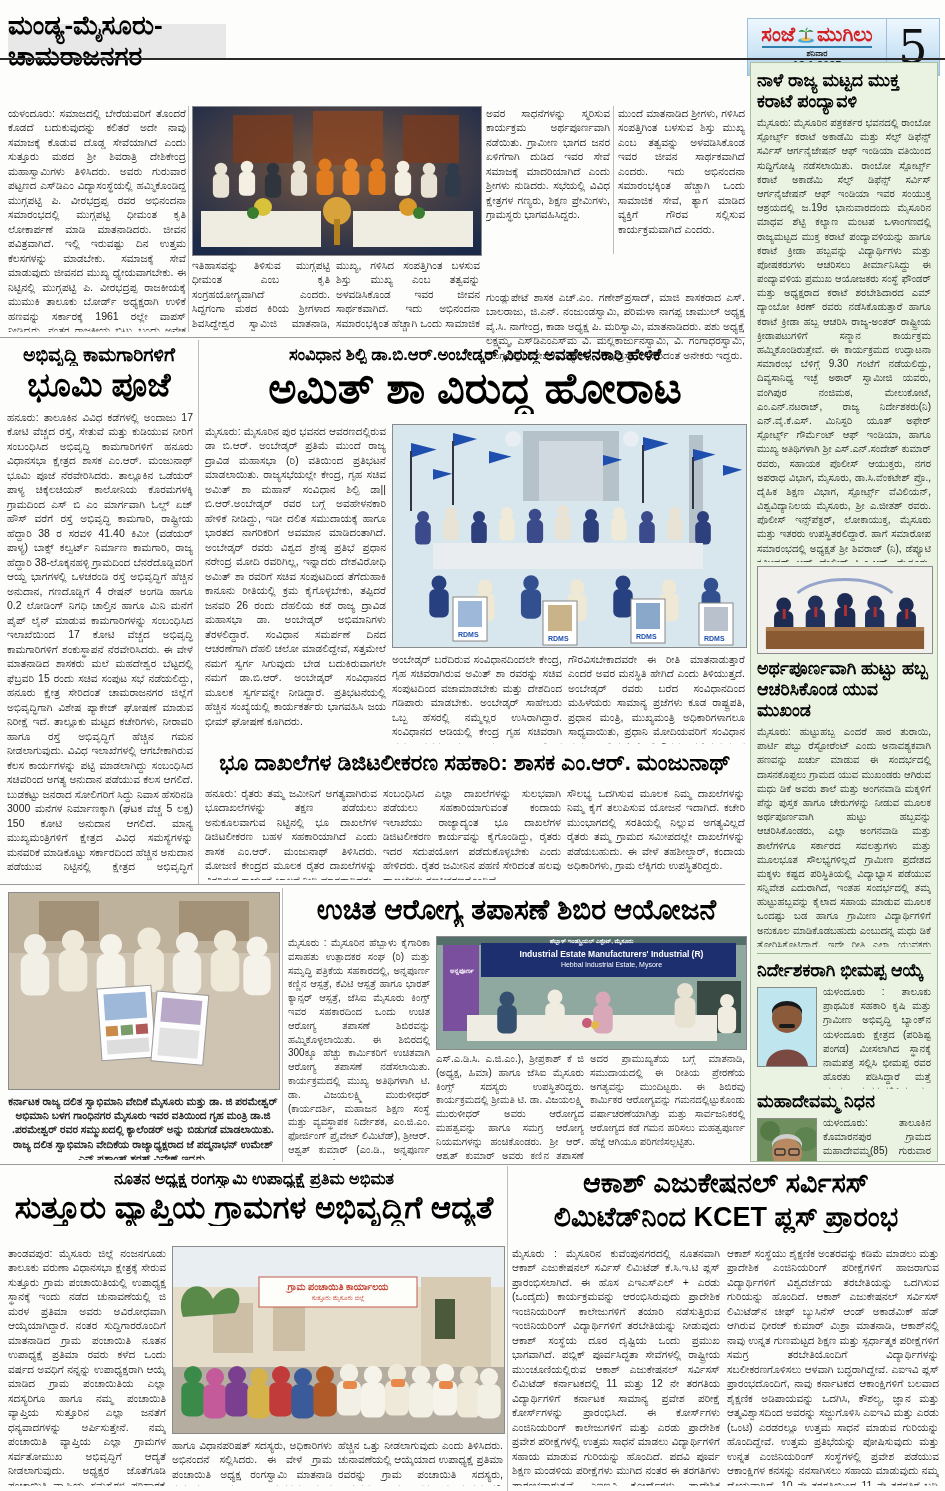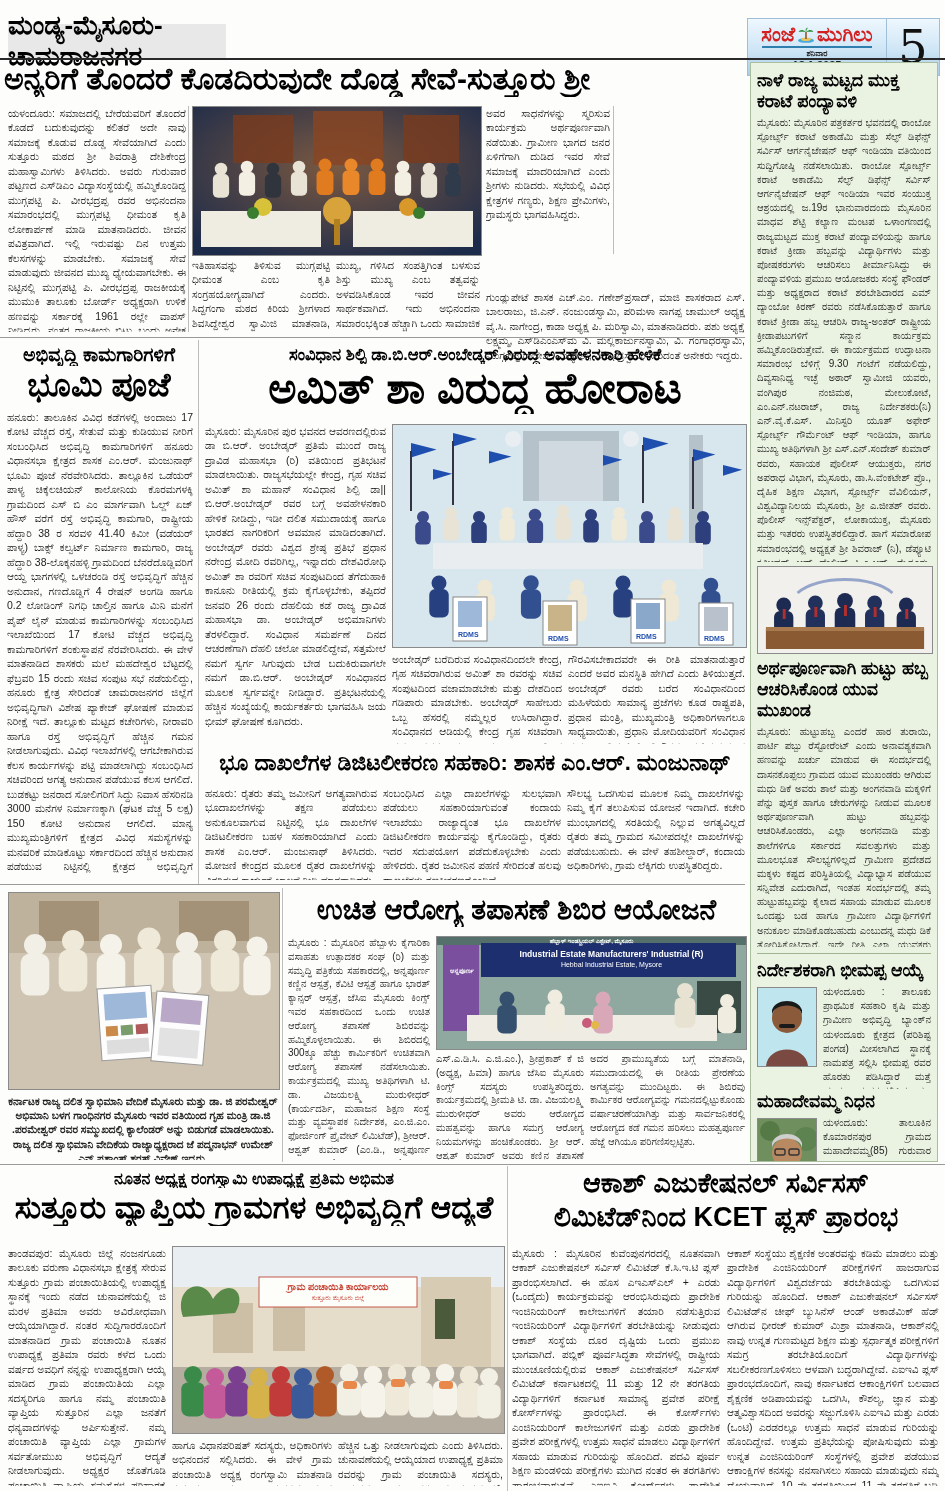--- a/index.html
+++ b/index.html
@@ -73,21 +73,20 @@
       </div>
       <div class="mh-rule"></div>
       <div class="mh-day">ಶನಿವಾರ</div>
       <div class="mh-date">18.1.2025</div>
     </div>
     <div class="mh-page">5</div>
   </div>
 
   <div class="hline" style="left:0;top:58px;width:945px;height:2px;"></div>
 
-  <div class="hl" style="left:4px;top:62px;width:740px;font-size:30px;">ಅನ್ಯರಿಗೆ ತೊಂದರೆ ಕೊಡದಿರುವುದೇ ದೊಡ್ಡ ಸೇವೆ-ಸುತ್ತೂರು ಶ್ರೀ</div>
 
   <div class="txt" style="left:8px;top:106px;width:178px;height:226px;">ಯಳಂದೂರು: ಸಮಾಜದಲ್ಲಿ ಬೇರೆಯವರಿಗೆ ತೊಂದರೆ ಕೊಡದೆ ಬದುಕುವುದನ್ನು ಕಲಿತರೆ ಅದೇ ನಾವು ಸಮಾಜಕ್ಕೆ ಕೊಡುವ ದೊಡ್ಡ ಸೇವೆಯಾಗಿದೆ ಎಂದು ಸುತ್ತೂರು ಮಠದ ಶ್ರೀ ಶಿವರಾತ್ರಿ ದೇಶಿಕೇಂದ್ರ ಮಹಾಸ್ವಾಮಿಗಳು ತಿಳಿಸಿದರು. ಅವರು ಗುರುವಾರ ಪಟ್ಟಣದ ಎಸ್‌ಡಿಎಂ ವಿದ್ಯಾಸಂಸ್ಥೆಯಲ್ಲಿ ಹಮ್ಮಿಕೊಂಡಿದ್ದ ಮುಗ್ಗಪಟ್ಟಿ ಪಿ. ವೀರಭದ್ರಪ್ಪ ರವರ ಅಭಿನಂದನಾ ಸಮಾರಂಭದಲ್ಲಿ ಮುಗ್ಗಪಟ್ಟಿ ಧೀಮಂತ ಕೃತಿ ಲೋಕಾರ್ಪಣೆ ಮಾಡಿ ಮಾತನಾಡಿದರು. ಜೀವನ ಪವಿತ್ರವಾಗಿದೆ. ಇಲ್ಲಿ ಇರುವಷ್ಟು ದಿನ ಉತ್ತಮ ಕೆಲಸಗಳನ್ನು ಮಾಡಬೇಕು. ಸಮಾಜಕ್ಕೆ ಸೇವೆ ಮಾಡುವುದು ಜೀವನದ ಮುಖ್ಯ ಧ್ಯೇಯವಾಗಬೇಕು. ಈ ನಿಟ್ಟಿನಲ್ಲಿ ಮುಗ್ಗಪಟ್ಟಿ ಪಿ. ವೀರಭದ್ರಪ್ಪ ರಾಜಕೀಯಕ್ಕೆ ಮುಮುಕಿ ತಾಲೂಕು ಬೋರ್ಡ್ ಅಧ್ಯಕ್ಷರಾಗಿ ಉಳಿಕೆ ಹಣವನ್ನು ಸರ್ಕಾರಕ್ಕೆ 1961 ರಲ್ಲೇ ವಾಪಸ್ ನೀಡಿದ್ದರು. ನಂತರ ರಾಜಕೀಯ ಬಿಟ್ಟು ಬಂದು ಅನೇಕ ಸಮಾಜಪರ ಕೆಲಸಗಳು, ದೇಗುಲಗಳು, ಗದ್ದುಗೆಗಳ ಜೀರ್ಣೋದ್ಧಾರ, ಗ್ರಂಥಾಲಯ ಸ್ಥಾಪನೆ, ಗ್ರಾಮೀಣ ಭಾಗದಲ್ಲಿ ಉತ್ತಮ ಶಿಕ್ಷಣ ನೀಡುವ ಶಿಕ್ಷಣ ಸಂಸ್ಥೆ ಸೇರಿದಂತೆ ಅನೇಕ ಕೆಲಸಗಳನ್ನು ಮಾಡಿ ಜನಮನ್ನಣೆ ಗಳಿಸಿದ್ದಾರೆ. ಇವರ ಸೇವೆಯ ಕುರಿತು ಬೆಳಕು ಚೆಲ್ಲುವ, ಇವರೊಂದಿಗೆ ತಾಲೂಕಿನ</div>
 
   <div class="photo" style="left:192px;top:106px;width:288px;height:148px;">
     <svg viewBox="0 0 288 148" preserveAspectRatio="none">
       <rect width="288" height="148" fill="#1c2b4a"></rect>
       <radialGradient id="glow" cx="50%" cy="40%" r="70%">
           <stop offset="0%" stop-color="#c97f3a"></stop>
           <stop offset="100%" stop-color="#1c2b4a"></stop>
         </radialGradient>
@@ -112,20 +111,21 @@
       <circle cx="144" cy="104" r="14" fill="#d8a33a"></circle>
         <rect x="141" y="112" width="6" height="26" fill="#b3801f"></rect>
       <circle cx="70" cy="100" r="9" fill="#d8c23a"></circle>
         <circle cx="215" cy="100" r="9" fill="#d8992a"></circle>
         <circle cx="60" cy="106" r="6" fill="#3a7d2e"></circle>
         <circle cx="226" cy="106" r="6" fill="#3a7d2e"></circle>
     </svg>
   </div>
 
   <div class="txt" style="left:486px;top:106px;width:124px;height:148px;">ಅವರ ಸಾಧನೆಗಳನ್ನು ಸ್ಮರಿಸುವ ಕಾರ್ಯಕ್ರಮ ಅರ್ಥಪೂರ್ಣವಾಗಿ ನಡೆಯಿತು. ಗ್ರಾಮೀಣ ಭಾಗದ ಜನರ ಏಳಿಗೆಗಾಗಿ ದುಡಿದ ಇವರ ಸೇವೆ ಸಮಾಜಕ್ಕೆ ಮಾದರಿಯಾಗಿದೆ ಎಂದು ಶ್ರೀಗಳು ನುಡಿದರು. ಸಭೆಯಲ್ಲಿ ವಿವಿಧ ಕ್ಷೇತ್ರಗಳ ಗಣ್ಯರು, ಶಿಕ್ಷಣ ಪ್ರೇಮಿಗಳು, ಗ್ರಾಮಸ್ಥರು ಭಾಗವಹಿಸಿದ್ದರು.</div>
+  <div class="txt" style="left:618px;top:106px;width:127px;height:148px;">ಮುಂದೆ ಮಾತನಾಡಿದ ಶ್ರೀಗಳು, ಗಳಿಸಿದ ಸಂಪತ್ತಿಗಿಂತ ಬಳಸುವ ಶಿಸ್ತು ಮುಖ್ಯ ಎಂಬ ತತ್ವವನ್ನು ಅಳವಡಿಸಿಕೊಂಡ ಇವರ ಜೀವನ ಸಾರ್ಥಕವಾಗಿದೆ ಎಂದರು. ಇದು ಅಭಿನಂದನಾ ಸಮಾರಂಭಕ್ಕಿಂತ ಹೆಚ್ಚಾಗಿ ಒಂದು ಸಾಮಾಜಿಕ ಸೇವೆ, ತ್ಯಾಗ ಮಾಡಿದ ವ್ಯಕ್ತಿಗೆ ಗೌರವ ಸಲ್ಲಿಸುವ ಕಾರ್ಯಕ್ರಮವಾಗಿದೆ ಎಂದರು.</div>
 
   <div class="txt" style="left:192px;top:258px;width:138px;height:74px;">ಇತಿಹಾಸವನ್ನು ತಿಳಿಸುವ ಮುಗ್ಗಪಟ್ಟಿ ಧೀಮಂತ ಎಂಬ ಕೃತಿ ಸಂಗ್ರಹಯೋಗ್ಯವಾಗಿದೆ ಎಂದರು. ಸಿದ್ದಗಂಗಾ ಮಠದ ಕಿರಿಯ ಶ್ರೀಗಳಾದ ಶಿವಸಿದ್ದೇಶ್ವರ ಸ್ವಾಮಿಜಿ ಮಾತನಾಡಿ, ಕಾಯಕ ತತ್ವವನ್ನು ಮೈಗೂಡಿಸಿಕೊಂಡ ಕೆಲವರಲ್ಲಿ ವೀರಭದ್ರಪ್ಪರವರೂ ಒಬ್ಬರಾಗಿದ್ದಾರೆ. ಹುಟ್ಟಿದ ಜಾತಿಗಿಂತ ಕಟ್ಟುವ ಗುಣವೇ</div>
   <div class="txt" style="left:336px;top:258px;width:144px;height:74px;">ಮುಖ್ಯ, ಗಳಿಸಿದ ಸಂಪತ್ತಿಗಿಂತ ಬಳಸುವ ಶಿಸ್ತು ಮುಖ್ಯ ಎಂಬ ತತ್ವವನ್ನು ಅಳವಡಿಸಿಕೊಂಡ ಇವರ ಜೀವನ ಸಾರ್ಥಕವಾಗಿದೆ. ಇದು ಅಭಿನಂದನಾ ಸಮಾರಂಭಕ್ಕಿಂತ ಹೆಚ್ಚಾಗಿ ಒಂದು ಸಾಮಾಜಿಕ ಸೇವೆ, ತ್ಯಾಗ ಮಾಡಿದ ವ್ಯಕ್ತಿಗೆ ಗೌರವ ಸಲ್ಲಿಸುವ ಕಾರ್ಯಕ್ರಮವಾಗಿದೆ ಎಂದರು. ಶಾಸಕ ಎ.ಆರ್. ಕೃಷ್ಣಮೂರ್ತಿ ಮಾತನಾಡಿ, ಯಳಂದೂರು</div>
   <div class="txt" style="left:486px;top:258px;width:259px;height:74px;margin-top:32px;">ಗುಂಡ್ಲುಪೇಟೆ ಶಾಸಕ ಎಚ್.ಎಂ. ಗಣೇಶ್‌ಪ್ರಸಾದ್, ಮಾಜಿ ಶಾಸಕರಾದ ಎಸ್. ಬಾಲರಾಜು, ಜಿ.ಎನ್. ನಂಜುಂಡಸ್ವಾಮಿ, ಪರಿಮಳಾ ನಾಗಪ್ಪ ಚಾಮುಲ್ ಅಧ್ಯಕ್ಷ ವೈ.ಸಿ. ನಾಗೇಂದ್ರ, ಕಾಡಾ ಅಧ್ಯಕ್ಷ ಪಿ. ಮರಿಸ್ವಾಮಿ, ಮಾತನಾಡಿದರು. ಪಶು ಅಧ್ಯಕ್ಷೆ ಲಕ್ಷ್ಮಮ್ಮ, ಎಸ್‌ಡಿಎಂಎಸ್‌ಮ ವಿ. ಮಲ್ಲಿಕಾರ್ಜುನಸ್ವಾಮಿ, ವಿ. ಗಂಗಾಧರಸ್ವಾಮಿ, ಮುಗ್ಗಪಟ್ಟಿ ರಾಜೇಶ್, ಮಿಥ್ಯಾಶ್, ವೀರಭದ್ರಸ್ವಾಮಿ ಸೇರಿದಂತೆ ಅನೇಕರು ಇದ್ದರು.</div>
 
   <div class="vline" style="left:188px;top:106px;height:226px;"></div>
   <div class="vline" style="left:613px;top:106px;height:148px;"></div>
   <div class="hline" style="left:0;top:337px;width:745px;height:1px;background:#9a9a9a;"></div>
 
   <div class="hl center" style="left:4px;top:344px;width:190px;font-size:19px;">ಅಭಿವೃದ್ಧಿ ಕಾಮಗಾರಿಗಳಿಗೆ</div>

